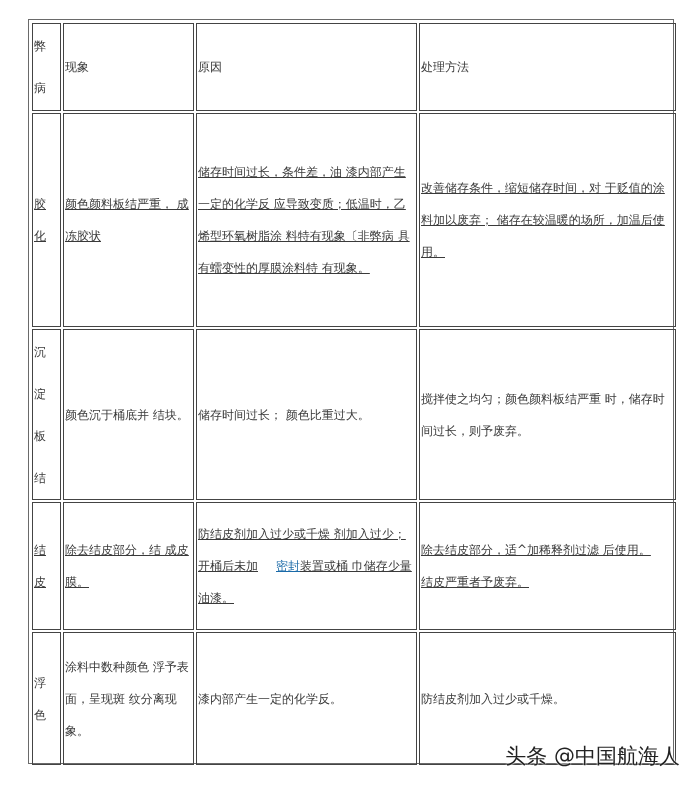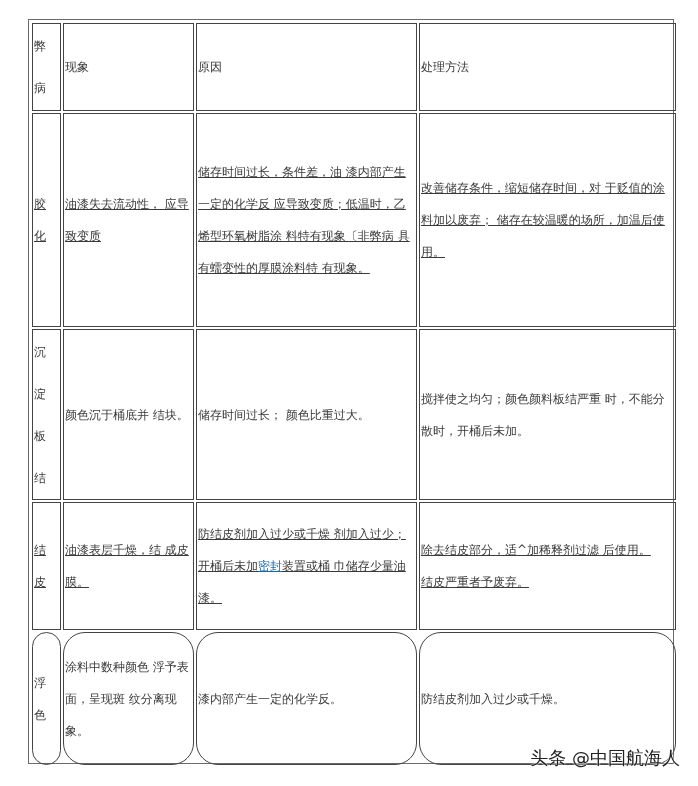--- a/index.html
+++ b/index.html
@@ -11,27 +11,27 @@
             width: 643px; table-layout: fixed; }
     td { border: 1px solid #444444; padding: 0 1px; vertical-align: middle; font-size: 12px;
          line-height: 32px; color: #3a3a3a; word-break: break-all; box-sizing: border-box; }
     td.c1 { width: 29px; }
     td.c2 { width: 131px; }
     td.c3 { width: 221px; margin-left: 9px; }
     td.c4 { width: 257px; margin-left: 24px; }
     .vert span { display: block; }
     .vert.h { line-height: 42px; }
     .vert.r3 { line-height: 42px; }
-    a.link { color: #1a6aa8; text-decoration: underline; }
+    a.link { color: #1a6aa8; text-decoration: underline; padding-left: 18px; }
     .row-h td { height: 88px; }
     .row-1 td { height: 214px; text-decoration: underline; }
     .row-2 td { height: 171px; }
     .row-3 td { height: 128px; text-decoration: underline; }
-    .row-4 td { height: 133px; border-radius: 22px; }
-    .watermark { position: absolute; right: 18px; bottom: 16px; font-size: 18px; color: #222222;
+    .row-4 td { height: 133px; }
+    .watermark { position: absolute; right: 18px; bottom: 16px; font-size: 21px; color: #222222;
                  letter-spacing: 0px; text-shadow: 0 0 2px #ffffff, 0 0 2px #ffffff; }
   </style>
 </head>
 <body>
 
 <div class="tbl-wrap">
   <table>
     <tbody>
         <tr class="row-h">
       <td class="c1 vert h">
@@ -41,43 +41,43 @@
       <td class="c2">现象</td>
       <td class="c3">原因</td>
       <td class="c4">处理方法</td>
     </tr>
 
     <tr class="row-1">
       <td class="c1 vert">
         <span>胶</span>
         <span>化</span>
       </td>
-      <td class="c2">油漆失去流动性， 应导致变质</td>
+      <td class="c2">颜色颜料板结严重， 成冻胶状</td>
       <td class="c3">储存时间过长，条件差，油 漆内部产生一定的化学反 应导致变质；低温时，乙烯型环氧树脂涂 料特有现象〔非弊病 具有蠕变性的厚膜涂料特 有现象。</td>
       <td class="c4">改善储存条件，缩短储存时间，对 于贬值的涂料加以废弃； 储存在较温暖的场所，加温后使用。</td>
     </tr>
 
     <tr class="row-2">
       <td class="c1 vert r3">
         <span>沉</span>
         <span>淀</span>
         <span>板</span>
         <span>结</span>
       </td>
       <td class="c2">颜色沉于桶底并 结块。</td>
       <td class="c3">储存时间过长； 颜色比重过大。</td>
-      <td class="c4">搅拌使之均匀；颜色颜料板结严重 时，不能分散时，开桶后未加。</td>
+      <td class="c4">搅拌使之均匀；颜色颜料板结严重 时，储存时间过长，则予废弃。</td>
     </tr>
 
     <tr class="row-3">
       <td class="c1 vert">
         <span>结</span>
         <span>皮</span>
       </td>
-      <td class="c2">油漆表层千燥，结 成皮膜。</td>
+      <td class="c2">除去结皮部分，结 成皮膜。</td>
       <td class="c3">
         <div>防结皮剂加入过少或千燥 剂加入过少；</div>
         <div><span>开桶后未加</span><a class="link" href="#">密封</a><span>装置或桶 巾储存少量油漆。</span></div>
       </td>
       <td class="c4">
         <div>除去结皮部分，适^加稀释剂过滤 后使用。</div>
         <div>结皮严重者予废弃。</div>
       </td>
     </tr>
 

